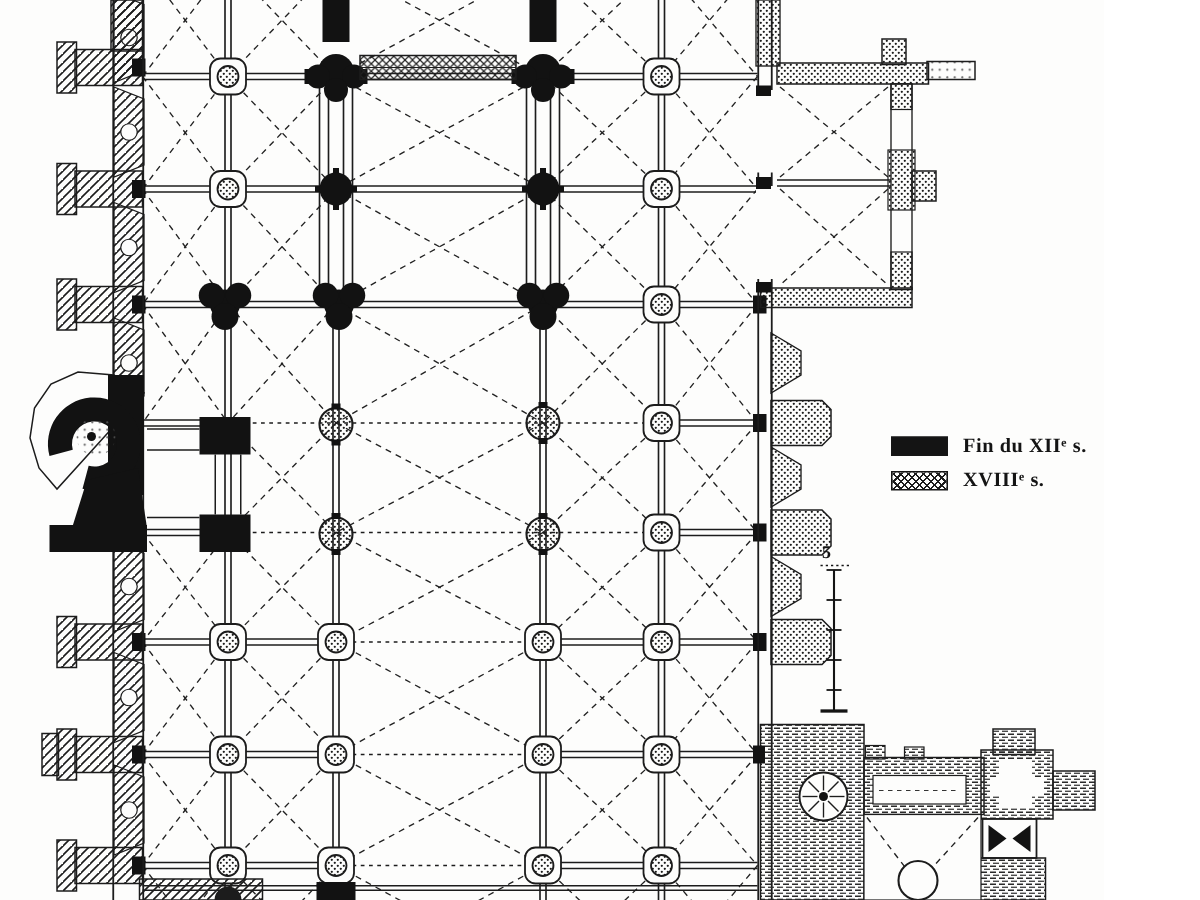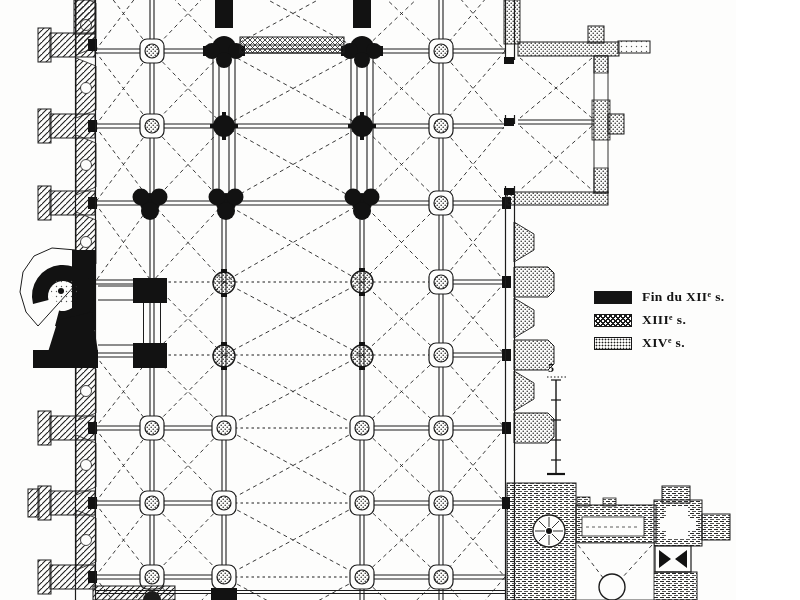--- a/index.html
+++ b/index.html
@@ -586,23 +586,19 @@
   </g>
 </svg>
 
 <div class="legend" id="legend-box">
       <div class="legend-row">
         <div class="sw sw-black"></div>
         <span class="legend-label">Fin du XIIᵉ s.</span>
       </div>
       <div class="legend-row">
         <div class="sw sw-crosshatch"></div>
-        <span class="legend-label">XIIIᵉ s.</span>
-      </div>
-      <div class="legend-row">
-        <div class="sw sw-stipple"></div>
-        <span class="legend-label">XIVᵉ s.</span>
+        <span class="legend-label">XVIIIᵉ s.</span>
       </div>
     </div>
 
 <div class="scale-label">5</div>
 
 </div>
 
 </body></html>

